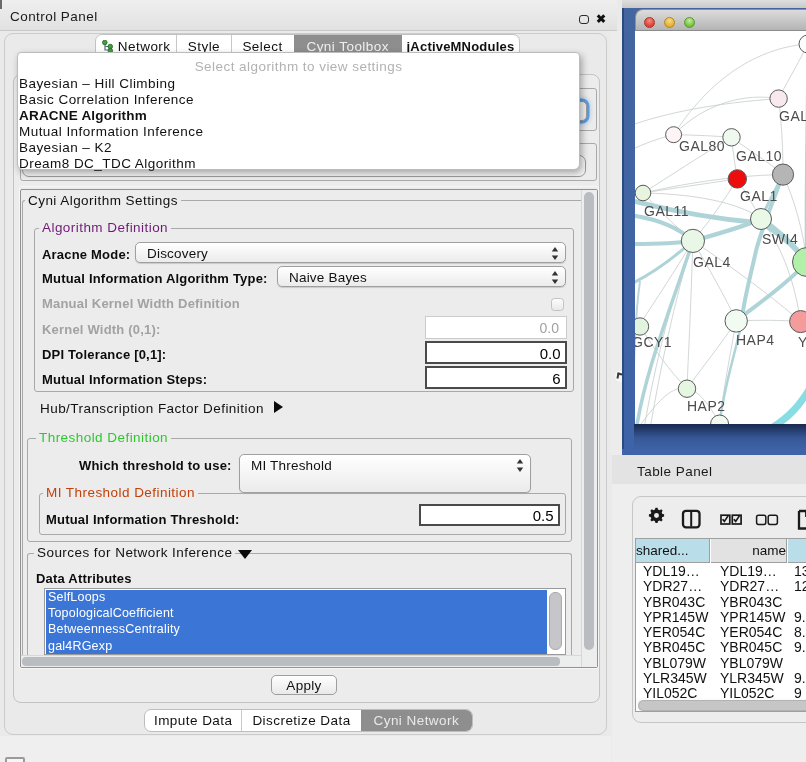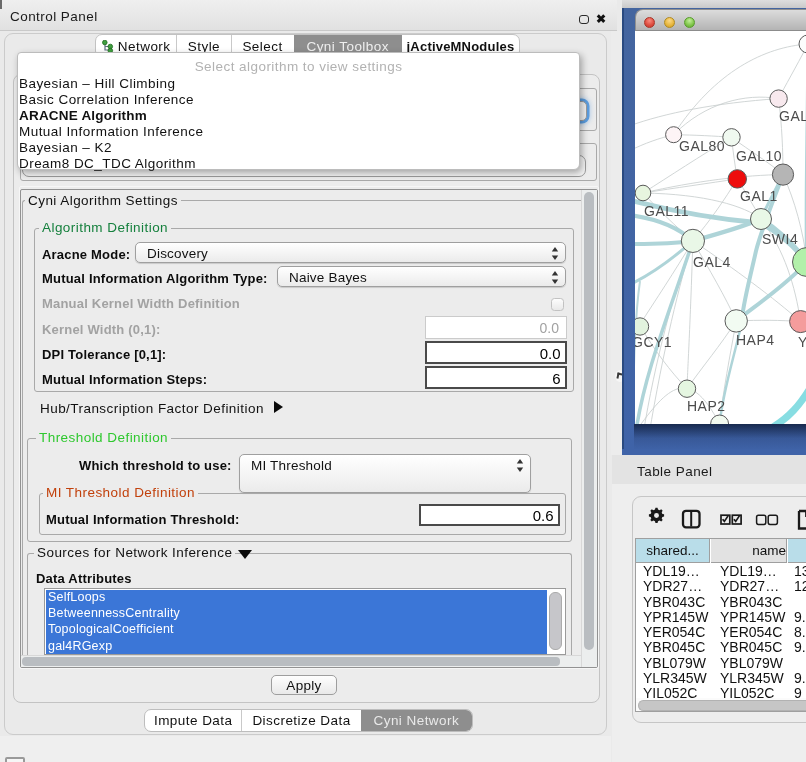--- a/index.html
+++ b/index.html
@@ -61,21 +61,21 @@
 <div class="a" style="left:20px;top:189px;width:578px;height:479px;border:1px solid #929292;border-radius:2px"></div>
 <div class="grp" style="left:21.5px;top:199.5px;width:559px;height:456px;border-right:none;border-bottom:none;border-radius:3px 0 0 0"></div>
 <div class="gt" style="left:25px;top:193px;background:#ececec">Cyni Algorithm Settings</div>
 
 <div class="a" style="left:581px;top:190px;width:16px;height:477px;background:#eceeee;border-left:1px solid #d8d8d8"></div>
 <div class="a" style="left:583.5px;top:192px;width:10px;height:458px;background:#b9bdc1;border-radius:5px"></div>
 <div class="a" style="left:21px;top:655px;width:560px;height:12px;background:#eceeee;border-top:1px solid #d8d8d8"></div>
 <div class="a" style="left:22px;top:657px;width:538px;height:9px;background:#b9bdc1;border-radius:4px"></div>
 
 <div class="grp" style="left:34px;top:228px;width:540px;height:164px"></div>
-<div class="gt" style="left:39px;top:220px;background:#ececec;color:#15803d">Algorithm Definition</div>
+<div class="gt" style="left:39px;top:220px;background:#ececec;color:#701a75">Algorithm Definition</div>
 
 <div class="lbl" style="left:42px;top:247px">Aracne Mode:</div>
 <div class="combo" style="left:135px;top:242px;width:431px;height:21px">
     <span class="ct">Discovery</span>
     <svg class="a" style="right:6px;top:4px" width="8" height="13" viewBox="0 0 8 13">
       <path d="M4 0 L7.2 4.4 L0.8 4.4 Z" fill="#333"></path>
       <path d="M4 13 L7.2 8.6 L0.8 8.6 Z" fill="#333"></path>
     </svg>
   </div>
 
@@ -112,33 +112,33 @@
     <svg class="a" style="right:6px;top:4px" width="8" height="13" viewBox="0 0 8 13">
       <path d="M4 0 L7.2 4.4 L0.8 4.4 Z" fill="#333"></path>
       <path d="M4 13 L7.2 8.6 L0.8 8.6 Z" fill="#333"></path>
     </svg>
   </div>
 
 <div class="grp" style="left:39px;top:493px;width:527px;height:42px"></div>
 <div class="gt" style="left:43px;top:485px;background:#ececec;color:#c2410c">MI Threshold Definition</div>
 
 <div class="lbl" style="left:46px;top:512px">Mutual Information Threshold:</div>
-<div class="fld" style="left:419px;top:504px;width:141px;height:22px;border:2px solid #4a4a4a;color:#000;font-size:15px;padding:1px 4.5px 0 0">0.6</div>
+<div class="fld" style="left:419px;top:504px;width:141px;height:22px;border:2px solid #4a4a4a;color:#000;font-size:15px;padding:1px 4.5px 0 0">0.5</div>
 
 <div class="grp" style="left:27px;top:553px;width:545px;height:102px;border-bottom:none;border-radius:3px 3px 0 0"></div>
 <div class="gt" style="left:34px;top:545px;background:#ececec">Sources for Network Inference</div>
 <div class="a" style="left:238px;top:550px;width:0;height:0;border-top:9px solid #0a0a0a;border-left:7.5px solid transparent;border-right:7.5px solid transparent"></div>
 
 <div class="lbl" style="left:36px;top:571px">Data Attributes</div>
 
 <div class="a" style="left:44px;top:588px;width:522px;height:67px;background:#fff;border:1px solid #9a9a9a;overflow:hidden">
   <div style="position:absolute;left:1px;top:1px;width:501px">
     <div class="it">SelfLoops</div>
+    <div class="it">TopologicalCoefficient</div>
     <div class="it">BetweennessCentrality</div>
-    <div class="it">TopologicalCoefficient</div>
     <div class="it">gal4RGexp</div>
   </div>
   <div style="position:absolute;right:3px;top:3px;width:13px;height:58px;background:#c6c6ca;border:1px solid #ababab;border-radius:6px"></div>
 </div>
 
 <div class="a" style="left:271px;top:675px;width:66px;height:20px;border:1px solid #9e9e9e;border-radius:5px;background:linear-gradient(#fefefe,#e9e9e9);text-align:center;line-height:19px;font-size:13.5px;letter-spacing:.3px">Apply</div>
 
 <div class="a" style="left:144px;top:709px;width:329px;height:23px;background:#fff;border:1px solid #bdbdbd;border-radius:7px;overflow:hidden;display:flex;font-size:13.5px">
   <div class="r" style="width:98px;text-align:center;line-height:22px;border-right:1px solid #c9c9c9">Impute Data</div>
   <div class="r" style="width:119px;text-align:center;line-height:22px">Discretize Data</div>
@@ -266,21 +266,21 @@
       <rect x="123.6" y="18.2" width="9.2" height="9.2" rx="1.8" stroke-width="1.5"></rect>
       <rect x="135.2" y="18.2" width="9.2" height="9.2" rx="1.8" stroke-width="1.5"></rect>
       <path d="M166 14 L173.5 14 L178 18.5" stroke-width="2.3"></path>
       <path d="M166 14 L166 31.5 L179 31.5" stroke-width="2.3"></path>
       <path d="M173 13.5 L173 19 L178.5 19" stroke-width="1.8"></path>
     </g>
   </svg>
 </div>
 
 <div class="a" style="left:635px;top:538px;width:171px;height:174px;background:#fff;border:1px solid #9f9f9f;border-right:none;overflow:hidden">
-  <div style="position:absolute;left:0;top:0;height:24px;width:74px;background:#b9dde9;border-right:1px solid #9f9f9f;border-bottom:1px solid #9f9f9f;text-align:center;line-height:23px;font-size:13.5px">shared...</div>
+  <div style="position:absolute;left:0;top:0;height:24px;width:74px;background:#b9dde9;border-right:1px solid #9f9f9f;border-bottom:1px solid #9f9f9f;line-height:23px;font-size:13.5px">shared...</div>
   <div style="position:absolute;left:75px;top:0;height:24px;width:76px;background:#e2e2e2;border-right:1px solid #9f9f9f;border-bottom:1px solid #9f9f9f;text-align:right;line-height:23px;font-size:13.5px">name</div>
   <div style="position:absolute;left:152px;top:0;height:24px;width:19px;background:#b9dde9;border-bottom:1px solid #9f9f9f"></div>
   <div id="rows" style="position:absolute;left:0;top:25px;width:145px;font-size:14px">
   <div style="height:15.3px;position:relative;line-height:15.3px">
         <span style="position:absolute;left:7px">YDL19…</span>
         <span style="position:absolute;left:84px">YDL19…</span>
         <span style="position:absolute;left:158px">13</span>
       </div>
   <div style="height:15.3px;position:relative;line-height:15.3px">
         <span style="position:absolute;left:7px">YDR27…</span>

